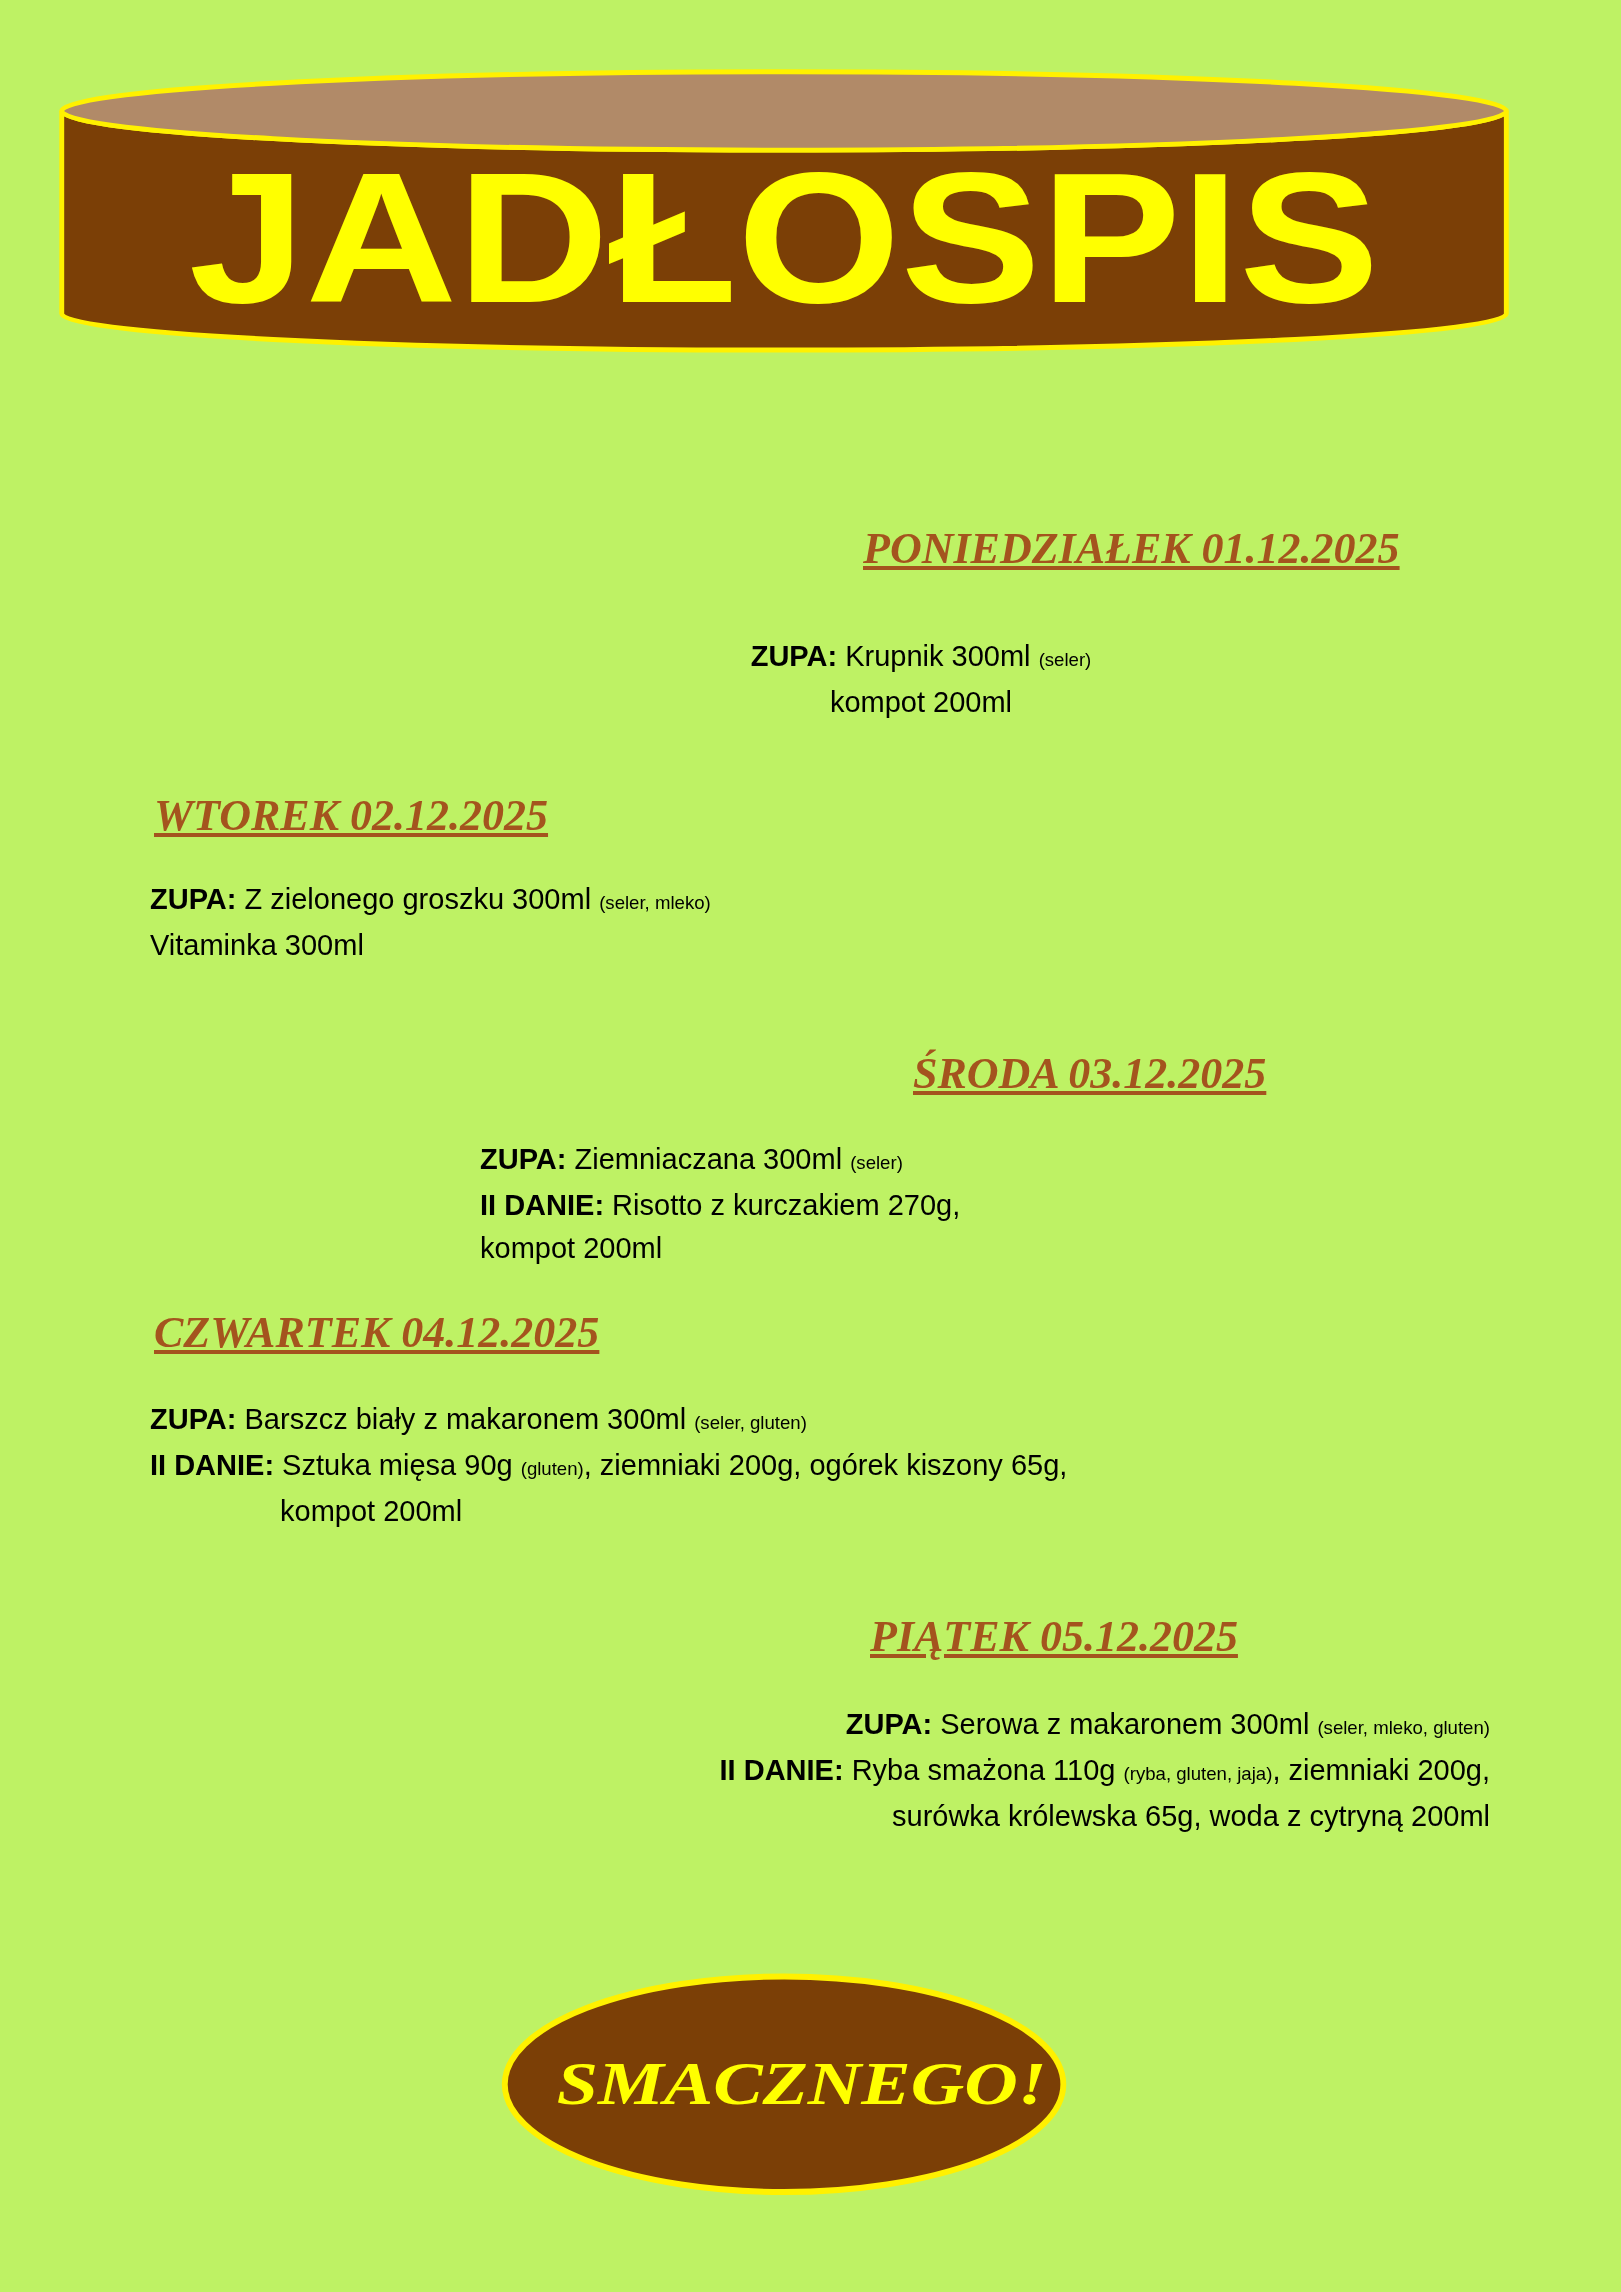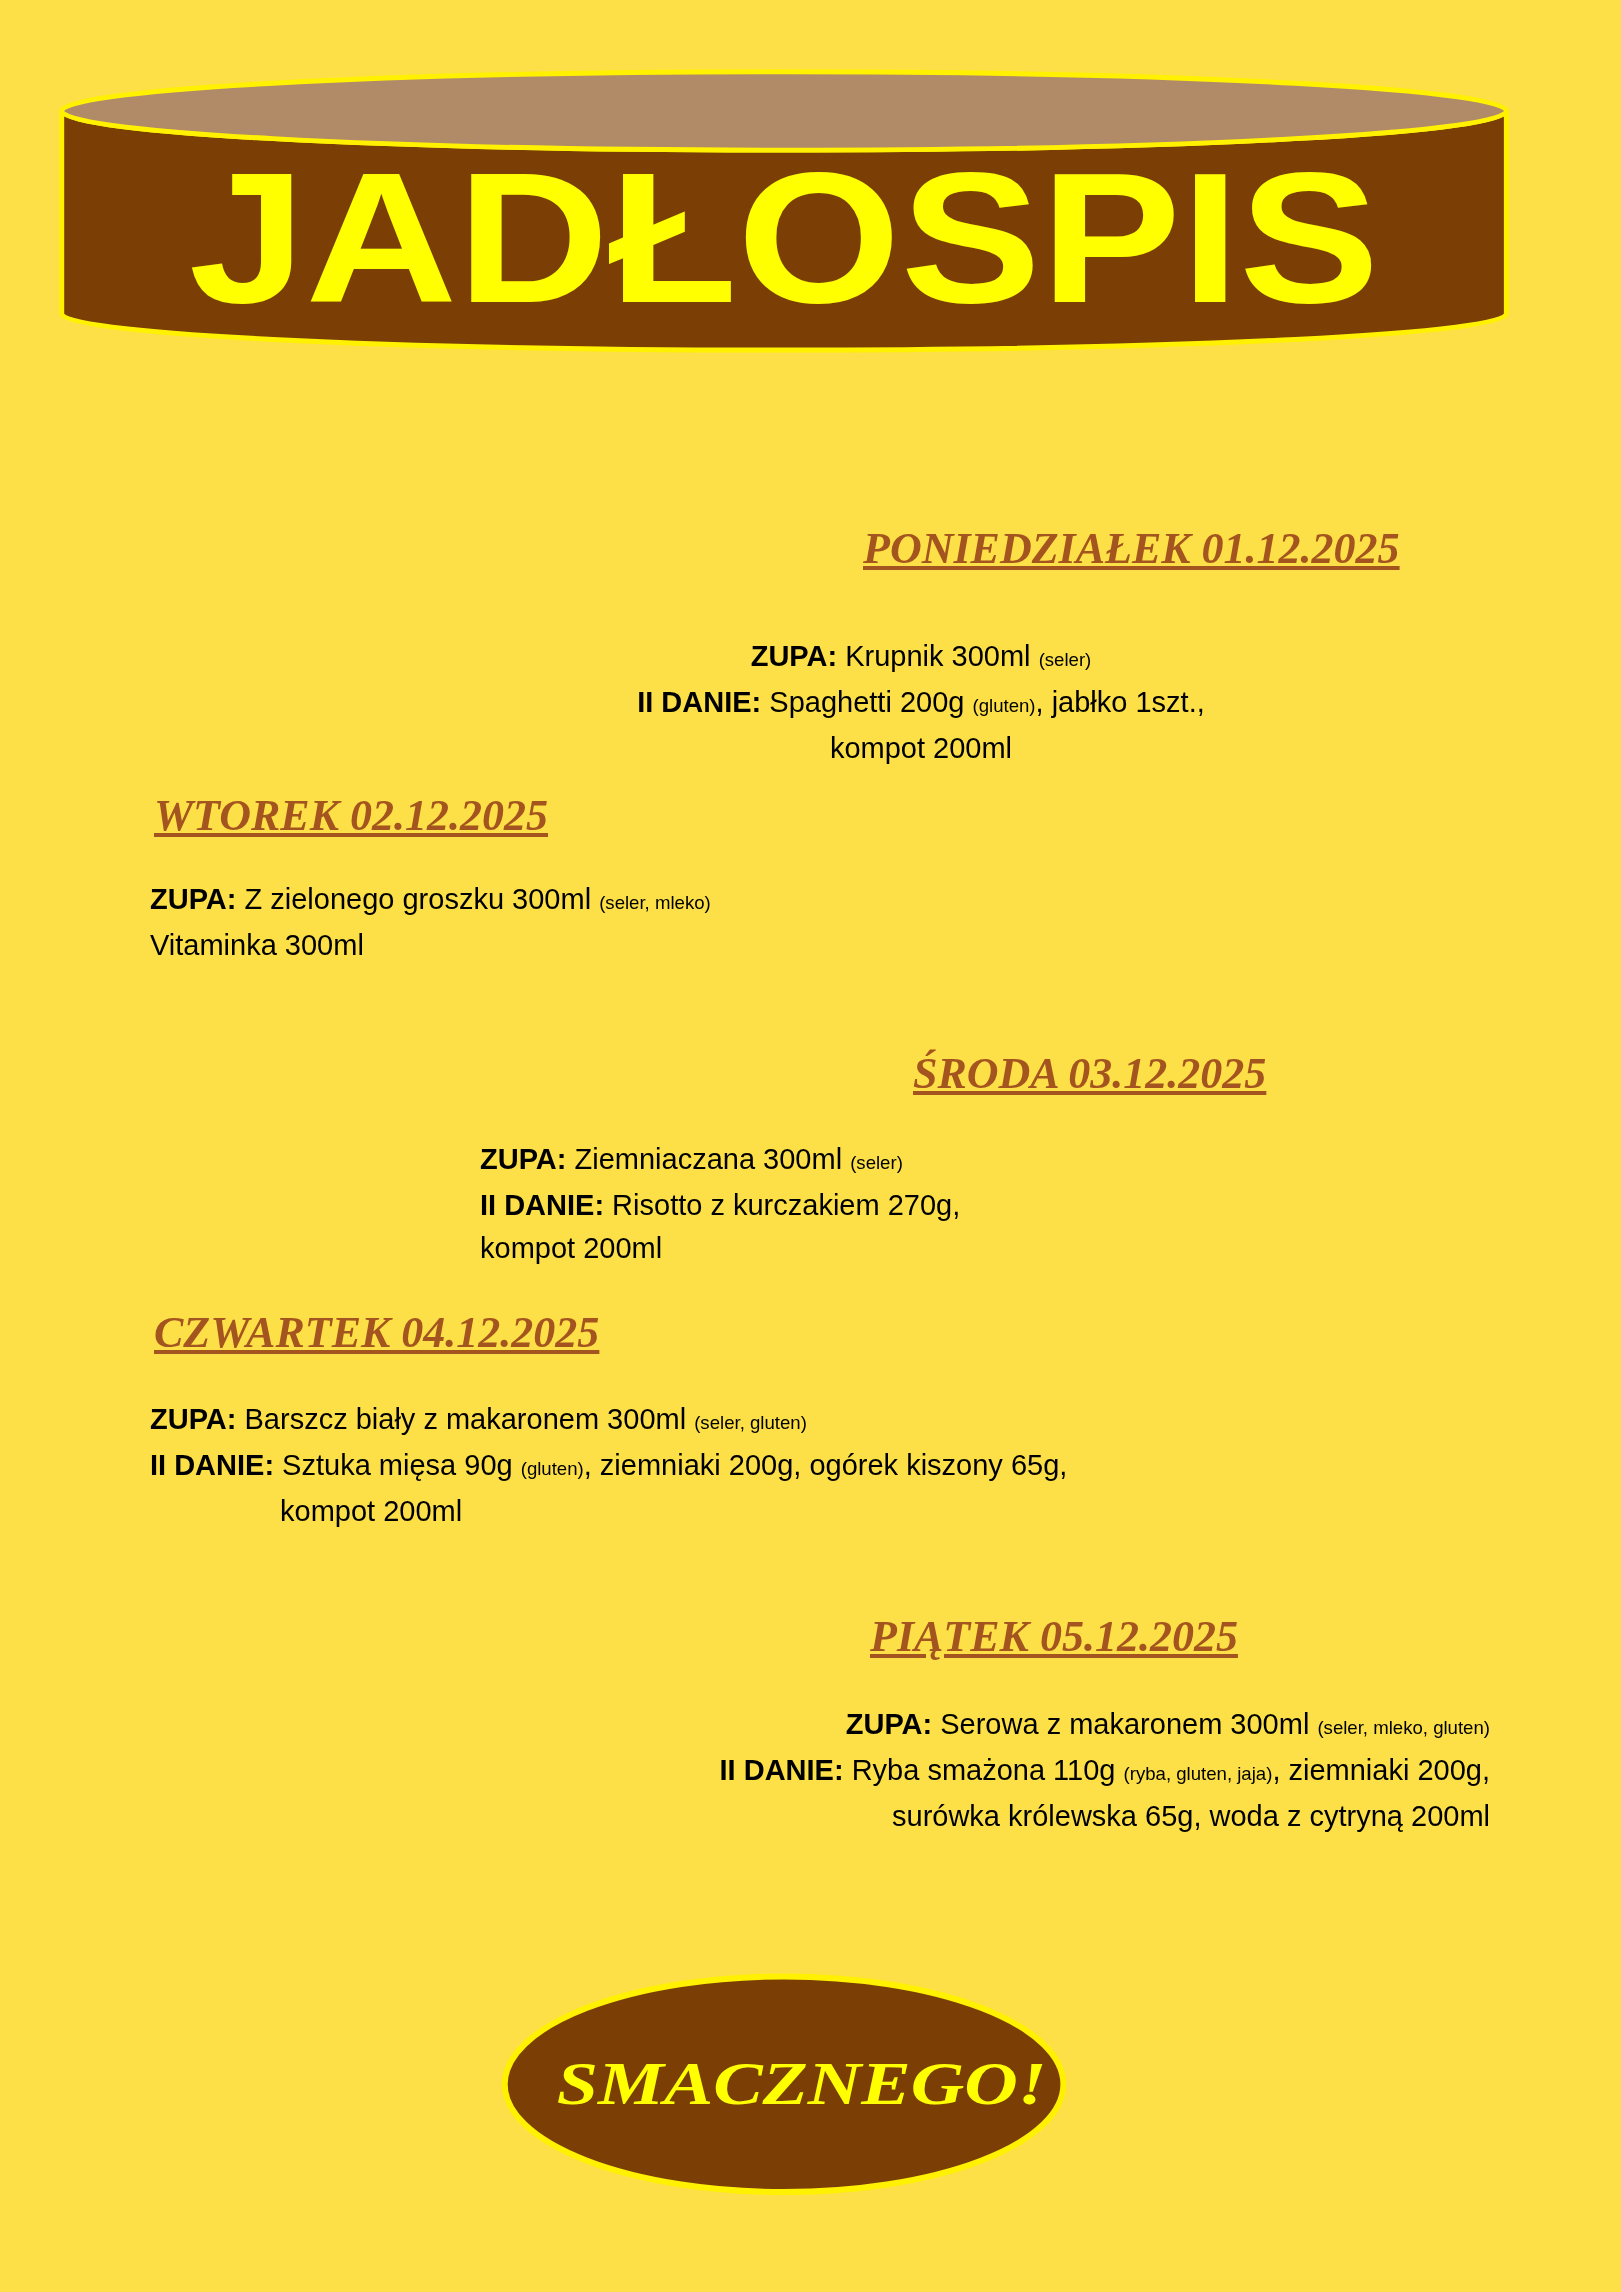--- a/index.html
+++ b/index.html
@@ -1,19 +1,19 @@
 <!DOCTYPE html>
 <html><head>
 <meta charset="utf-8">
 <style>
   html,body{margin:0;padding:0;background:#ffffff;}
   .page{
     position:relative;
     width:1621px;height:2293px;
-    background:#fde047;
+    background:#bef264;
     overflow:hidden;
     font-family:"Liberation Sans",sans-serif;
     color:#000;
   }
   svg{position:absolute;left:0;display:block;}
   .banner-svg{top:0;}
   .footer-svg{top:1950px;}
 
   .banner-title-text{
     font-family:"Liberation Sans",sans-serif;
@@ -78,21 +78,20 @@
   <svg class="banner-svg" width="1621" height="412" viewBox="0 0 1654 420">
     <path d="M 63 113 L 63 320 A 737 37 0 0 0 1537 320 L 1537 113 A 737 40 0 0 1 63 113 Z" fill="#7B3F06" stroke="#FFF100" stroke-width="5"></path>
     <ellipse cx="800" cy="113" rx="737" ry="40" fill="#B18A68" stroke="#FFF100" stroke-width="5"></ellipse>
     <text class="banner-title-text" x="800" y="308" text-anchor="middle" textLength="1215" lengthAdjust="spacingAndGlyphs">JADŁOSPIS</text>
   </svg>
 
   <section class="day day-0">
     <h2>PONIEDZIAŁEK 01.12.2025</h2>
     <div class="lines">
         <div class="line"><span class="seg-b">ZUPA:</span><span class="seg-n"> Krupnik 300ml </span><span class="seg-a">(seler)</span></div>
-        <div class="line"><span class="seg-b">II DANIE:</span><span class="seg-n"> Spaghetti 200g </span><span class="seg-a">(gluten)</span><span class="seg-n">, jabłko 1szt.,</span></div>
         <div class="line"><span class="seg-n">kompot 200ml</span></div>
       </div>
   </section>
 
   <section class="day day-1">
     <h2>WTOREK 02.12.2025</h2>
     <div class="lines">
         <div class="line"><span class="seg-b">ZUPA:</span><span class="seg-n"> Z zielonego groszku 300ml </span><span class="seg-a">(seler, mleko)</span></div>
         <div class="line"><span class="seg-n">Vitaminka 300ml</span></div>
       </div>

